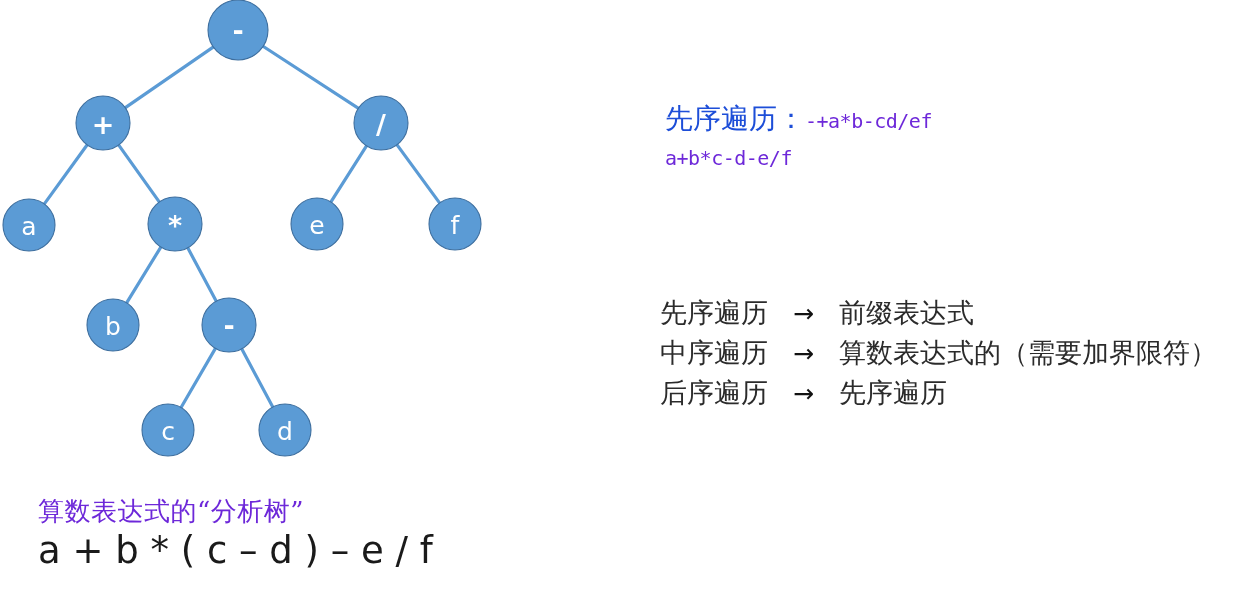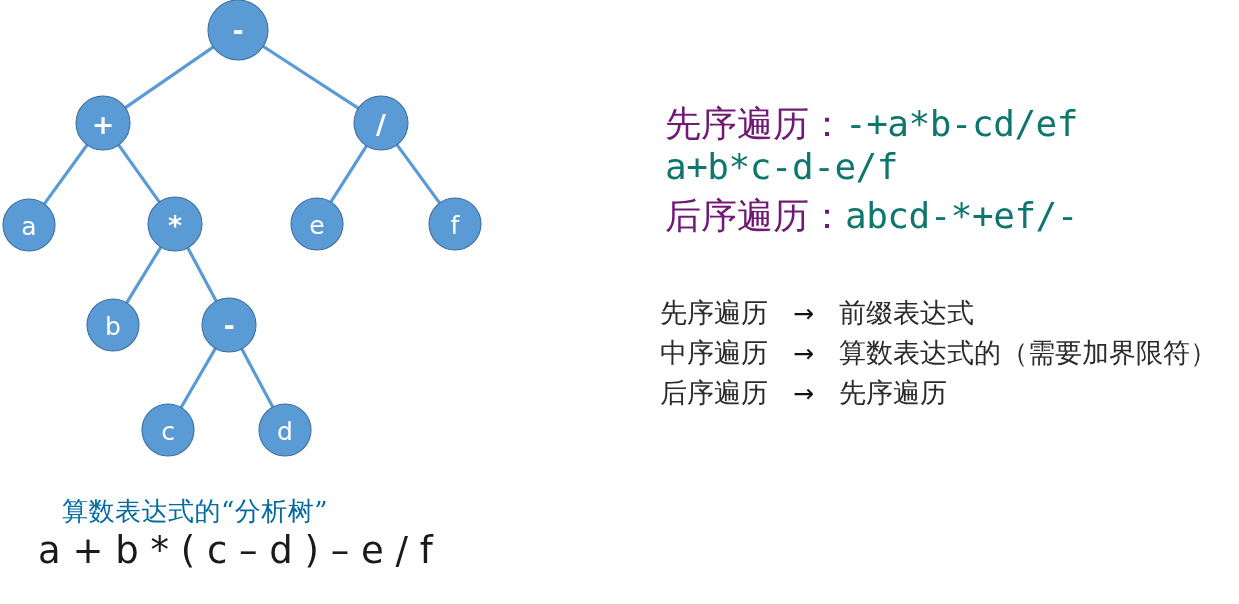--- a/index.html
+++ b/index.html
@@ -50,23 +50,22 @@
   
   #caption-block {
     position: absolute;
     left: 38px;
     top: 494px;
     width: 460px;
   }
   #tree-caption {
     font-family: "DejaVu Serif", "Liberation Serif", serif;
     font-size: 26px;
-    color: #0369a1;
+    color: #6d28d9;
     letter-spacing: 0.5px;
-    margin-left: 24px;
     white-space: nowrap;
   }
   #tree-expression {
     font-family: "DejaVu Sans", "Liberation Sans", sans-serif;
     font-size: 37px;
     color: #1a1a1a;
     white-space: nowrap;
   }
 
   
@@ -76,27 +75,27 @@
     top: 100px;
   }
   .traversal-row {
     display: flex;
     align-items: baseline;
     height: 46px;
     white-space: nowrap;
   }
   .traversal-label {
     font-family: "DejaVu Sans", "Liberation Sans", sans-serif;
-    font-size: 36px;
-    color: #701a75;
+    font-size: 28px;
+    color: #1d4ed8;
   }
   .traversal-value {
     font-family: "DejaVu Sans Mono", "Liberation Mono", monospace;
-    font-size: 36px;
-    color: #0f766e;
+    font-size: 20px;
+    color: #6d28d9;
     letter-spacing: -0.5px;
   }
 
   #mapping-block {
     position: absolute;
     left: 660px;
     top: 295px;
   }
   .mapping-row {
     display: flex;
@@ -187,24 +186,20 @@
   </div>
 
   <div id="traversal-block">
       <div class="traversal-row">
         <span class="traversal-label">先序遍历：</span>
         <span class="traversal-value">-+a*b-cd/ef</span>
       </div>
       <div class="traversal-row">
         <span class="traversal-value">a+b*c-d-e/f</span>
       </div>
-      <div class="traversal-row">
-        <span class="traversal-label">后序遍历：</span>
-        <span class="traversal-value">abcd-*+ef/-</span>
-      </div>
     </div>
 
   <div id="mapping-block">
       <div class="mapping-row">
         <span>先序遍历</span>
         <span class="mapping-arrow">→</span>
         <span>前缀表达式</span>
       </div>
       <div class="mapping-row">
         <span>中序遍历</span>

